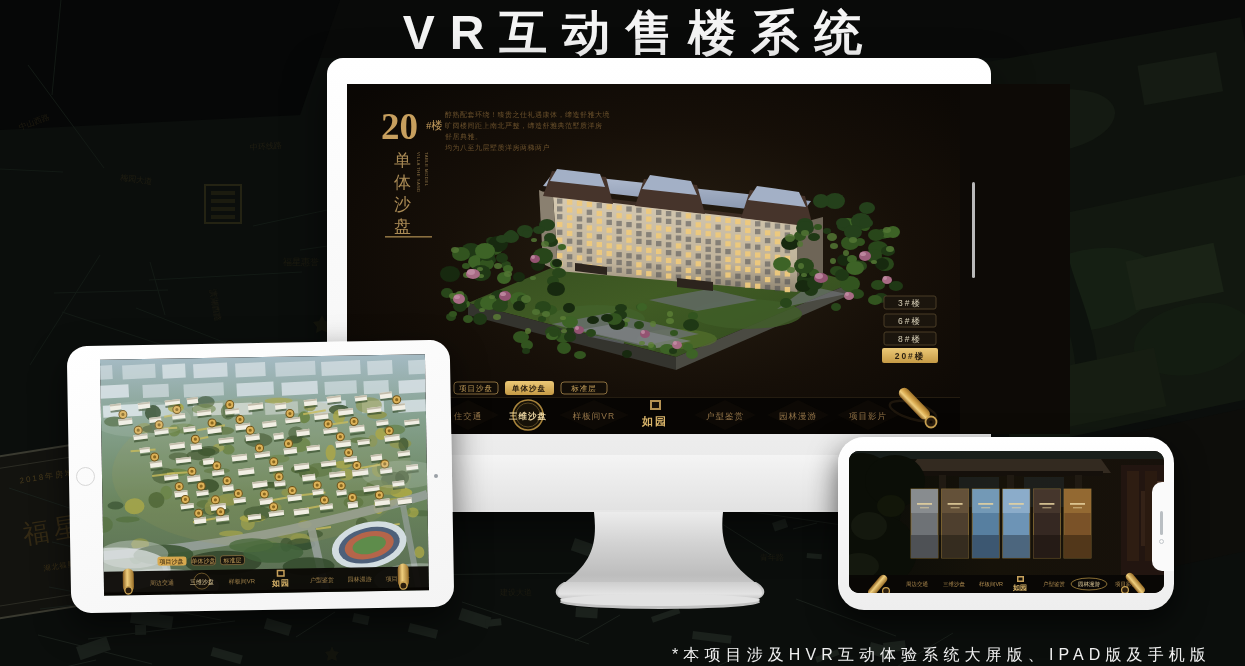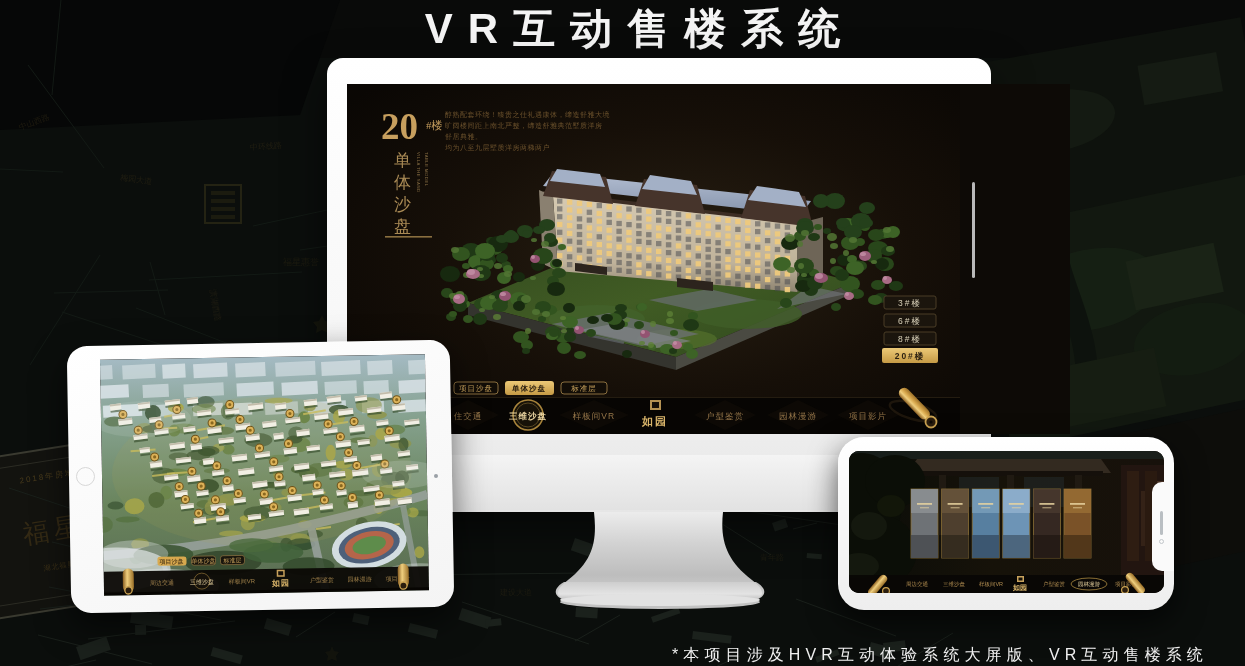--- a/index.html
+++ b/index.html
@@ -116,21 +116,21 @@
 <rect x="211" y="191" width="24" height="4"></rect>
       <rect x="211" y="199" width="24" height="4"></rect>
       <rect x="211" y="207" width="24" height="4"></rect>
       <rect x="211" y="215" width="24" height="4"></rect>
 <text x="283" y="265" font-size="9" font-family="Liberation Sans">福星惠誉</text>
 <path d="M322,315 l3,6 6,1 -4,5 1,6 -6,-3 -6,3 1,-6 -4,-5 6,-1 z" opacity="0.7"></path>
 <path d="M332,646 l2,5 5,1 -3,4 1,5 -5,-2 -5,2 1,-5 -3,-4 5,-1 z" opacity="0.5"></path>
 </g>
 </svg>
 
-<div class="abs" style="left:35px;top:1px;width:1210px;text-align:center;color:#f4f4f4;font-size:42px;font-weight:bold;letter-spacing:15px;white-space:nowrap">VR互动售楼系统</div>
+<div class="abs" style="left:35px;top:1px;width:1210px;text-align:center;color:#f4f4f4;font-size:48px;font-weight:bold;letter-spacing:15px;white-space:nowrap">VR互动售楼系统</div>
 
 <div class="abs" style="left:327px;top:58px;width:664px;height:454px;background:linear-gradient(180deg,#ffffff 0%,#f8f8f8 55%,#e6e6e6 100%);border-radius:16px;box-shadow:0 18px 40px rgba(0,0,0,0.55)"></div>
 
 <div class="abs" style="left:330px;top:455px;width:658px;height:55px;background:linear-gradient(180deg,#f4f4f4,#e2e2e2);border-radius:0 0 14px 14px"></div>
 
 <div class="abs" style="left:347px;top:84px;width:723px;height:350px;background:#0d0a06;overflow:hidden">
 <svg width="613" height="350" viewBox="0 0 613 350" style="position:absolute;left:0;top:0">
 <defs>
 <radialGradient id="scrbg" cx="54%" cy="50%" r="70%">
  <stop offset="0%" stop-color="#292013"></stop>
@@ -1455,12 +1455,12 @@
 </g>
 </svg>
   </div>
 
 <div class="abs" style="left:1152px;top:482px;width:22px;height:89px;background:#fafafa;border-radius:10px 0 0 10px"></div>
 
 <div class="abs" style="left:1160px;top:511px;width:2.5px;height:24px;background:#b9bec2;border-radius:2px"></div>
 
 <div class="abs" style="left:1159px;top:539px;width:5px;height:5px;border:1px solid #c2c7cb;border-radius:50%"></div>
 
-<div class="abs" style="left:672px;top:645px;color:#f0f0f0;font-size:16px;letter-spacing:5.1px;white-space:nowrap">*本项目涉及HVR互动体验系统大屏版、VR互动售楼系统</div>
+<div class="abs" style="left:672px;top:645px;color:#f0f0f0;font-size:16px;letter-spacing:5.1px;white-space:nowrap">*本项目涉及HVR互动体验系统大屏版、IPAD版及手机版</div>
 </body></html>

